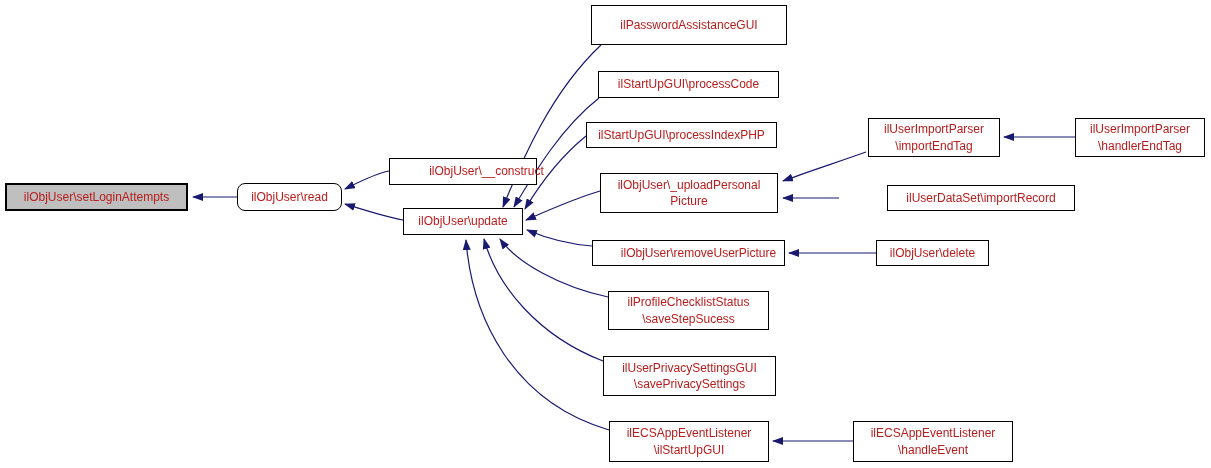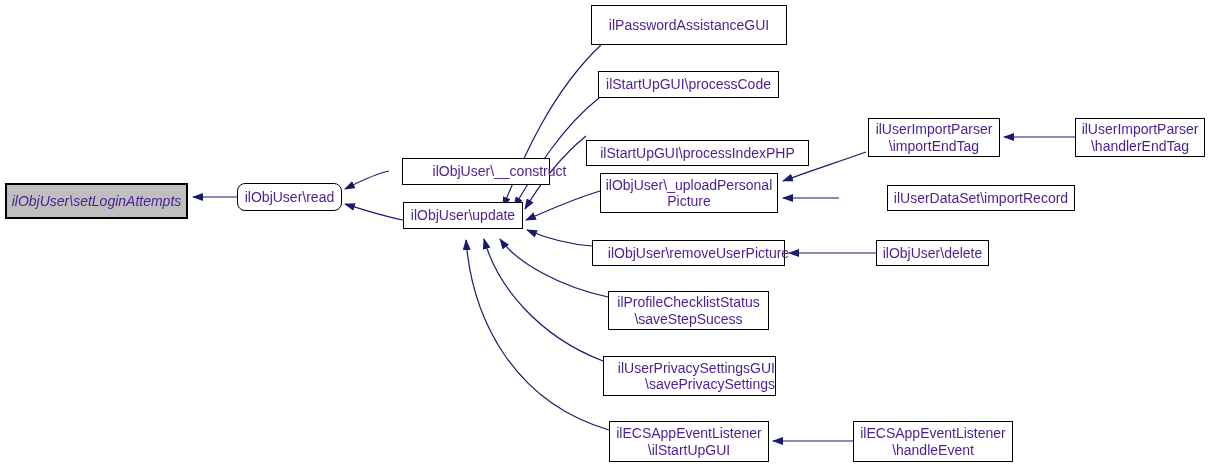--- a/index.html
+++ b/index.html
@@ -20,27 +20,27 @@
     left: 0;
     top: 0;
     width: 1211px;
     height: 468px;
   }
   .node {
     position: absolute;
     box-sizing: border-box;
     background: #ffffff;
     border: 1.4px solid #000000;
-    color: #4c1d95;
+    color: #b91c1c;
     display: flex;
     flex-direction: column;
     align-items: center;
     justify-content: center;
     text-align: center;
-    font-size: 14px;
+    font-size: 12px;
     line-height: 16.5px;
     white-space: nowrap;
     cursor: pointer;
   }
   .node.highlight {
     background: #bfbfbf;
     border-width: 2px;
     cursor: default;
   }
   .node span {
@@ -70,39 +70,39 @@
         <path d="M603,361 C538,336 497,286 484,239" fill="none" stroke="#191970" stroke-width="1.2" marker-end="url(#arrowhead)"></path>
         <path d="M609,430 C513,402 472,318 466,240" fill="none" stroke="#191970" stroke-width="1.2" marker-end="url(#arrowhead)"></path>
         <path d="M866,152 C835,163 807,172 783,181" fill="none" stroke="#191970" stroke-width="1.2" marker-end="url(#arrowhead)"></path>
         <path d="M839,198 L783,198" fill="none" stroke="#191970" stroke-width="1.2" marker-end="url(#arrowhead)"></path>
         <path d="M1075,137 L1004,137" fill="none" stroke="#191970" stroke-width="1.2" marker-end="url(#arrowhead)"></path>
         <path d="M876,253 L789,253" fill="none" stroke="#191970" stroke-width="1.2" marker-end="url(#arrowhead)"></path>
         <path d="M853,441 L773,441" fill="none" stroke="#191970" stroke-width="1.2" marker-end="url(#arrowhead)"></path>
       </g>
   </svg>
 
-<div class="node highlight" style="left: 5px; top: 183px; width: 183px; height: 36px; font-style: italic;">
+<div class="node highlight" style="left: 5px; top: 183px; width: 183px; height: 28px;">
       <span>ilObjUser\setLoginAttempts</span>
     </div>
     <div class="node" style="left: 237px; top: 183px; width: 105px; height: 28px; border-radius: 8px;">
       <span>ilObjUser\read</span>
     </div>
-    <div class="node" style="left: 402px; top: 158px; width: 148px; height: 27px; padding-left: 47px;">
+    <div class="node" style="left: 389px; top: 158px; width: 148px; height: 27px; padding-left: 47px;">
       <span>ilObjUser\__construct</span>
     </div>
-    <div class="node" style="left: 403px; top: 202px; width: 120px; height: 27px; text-align: center;">
+    <div class="node" style="left: 403px; top: 208px; width: 120px; height: 27px; text-align: center;">
       <span>ilObjUser\update</span>
     </div>
     <div class="node" style="left: 591px; top: 5px; width: 196px; height: 40px;">
       <span>ilPasswordAssistanceGUI</span>
     </div>
     <div class="node" style="left: 598px; top: 71px; width: 181px; height: 27px;">
       <span>ilStartUpGUI\processCode</span>
     </div>
-    <div class="node" style="left: 586px; top: 122px; width: 223px; height: 26px; margin-top: 18px;">
+    <div class="node" style="left: 586px; top: 122px; width: 191px; height: 26px;">
       <span>ilStartUpGUI\processIndexPHP</span>
     </div>
     <div class="node" style="left: 600px; top: 173px; width: 178px; height: 40px;">
       <span>ilObjUser\_uploadPersonal</span>
       <span>Picture</span>
     </div>
     <div class="node" style="left: 868px; top: 118px; width: 132px; height: 39px;">
       <span>ilUserImportParser</span>
       <span>\importEndTag</span>
     </div>
@@ -116,21 +116,21 @@
     <div class="node" style="left: 592px; top: 240px; width: 193px; height: 26px; padding-left: 20px;">
       <span>ilObjUser\removeUserPicture</span>
     </div>
     <div class="node" style="left: 876px; top: 240px; width: 113px; height: 26px;">
       <span>ilObjUser\delete</span>
     </div>
     <div class="node" style="left: 608px; top: 291px; width: 161px; height: 39px;">
       <span>ilProfileChecklistStatus</span>
       <span>\saveStepSucess</span>
     </div>
-    <div class="node" style="left: 603px; top: 356px; width: 173px; height: 40px; align-items: flex-end;">
+    <div class="node" style="left: 603px; top: 356px; width: 173px; height: 40px;">
       <span>ilUserPrivacySettingsGUI</span>
       <span>\savePrivacySettings</span>
     </div>
     <div class="node" style="left: 609px; top: 421px; width: 160px; height: 41px;">
       <span>ilECSAppEventListener</span>
       <span>\ilStartUpGUI</span>
     </div>
     <div class="node" style="left: 853px; top: 421px; width: 160px; height: 41px;">
       <span>ilECSAppEventListener</span>
       <span>\handleEvent</span>

